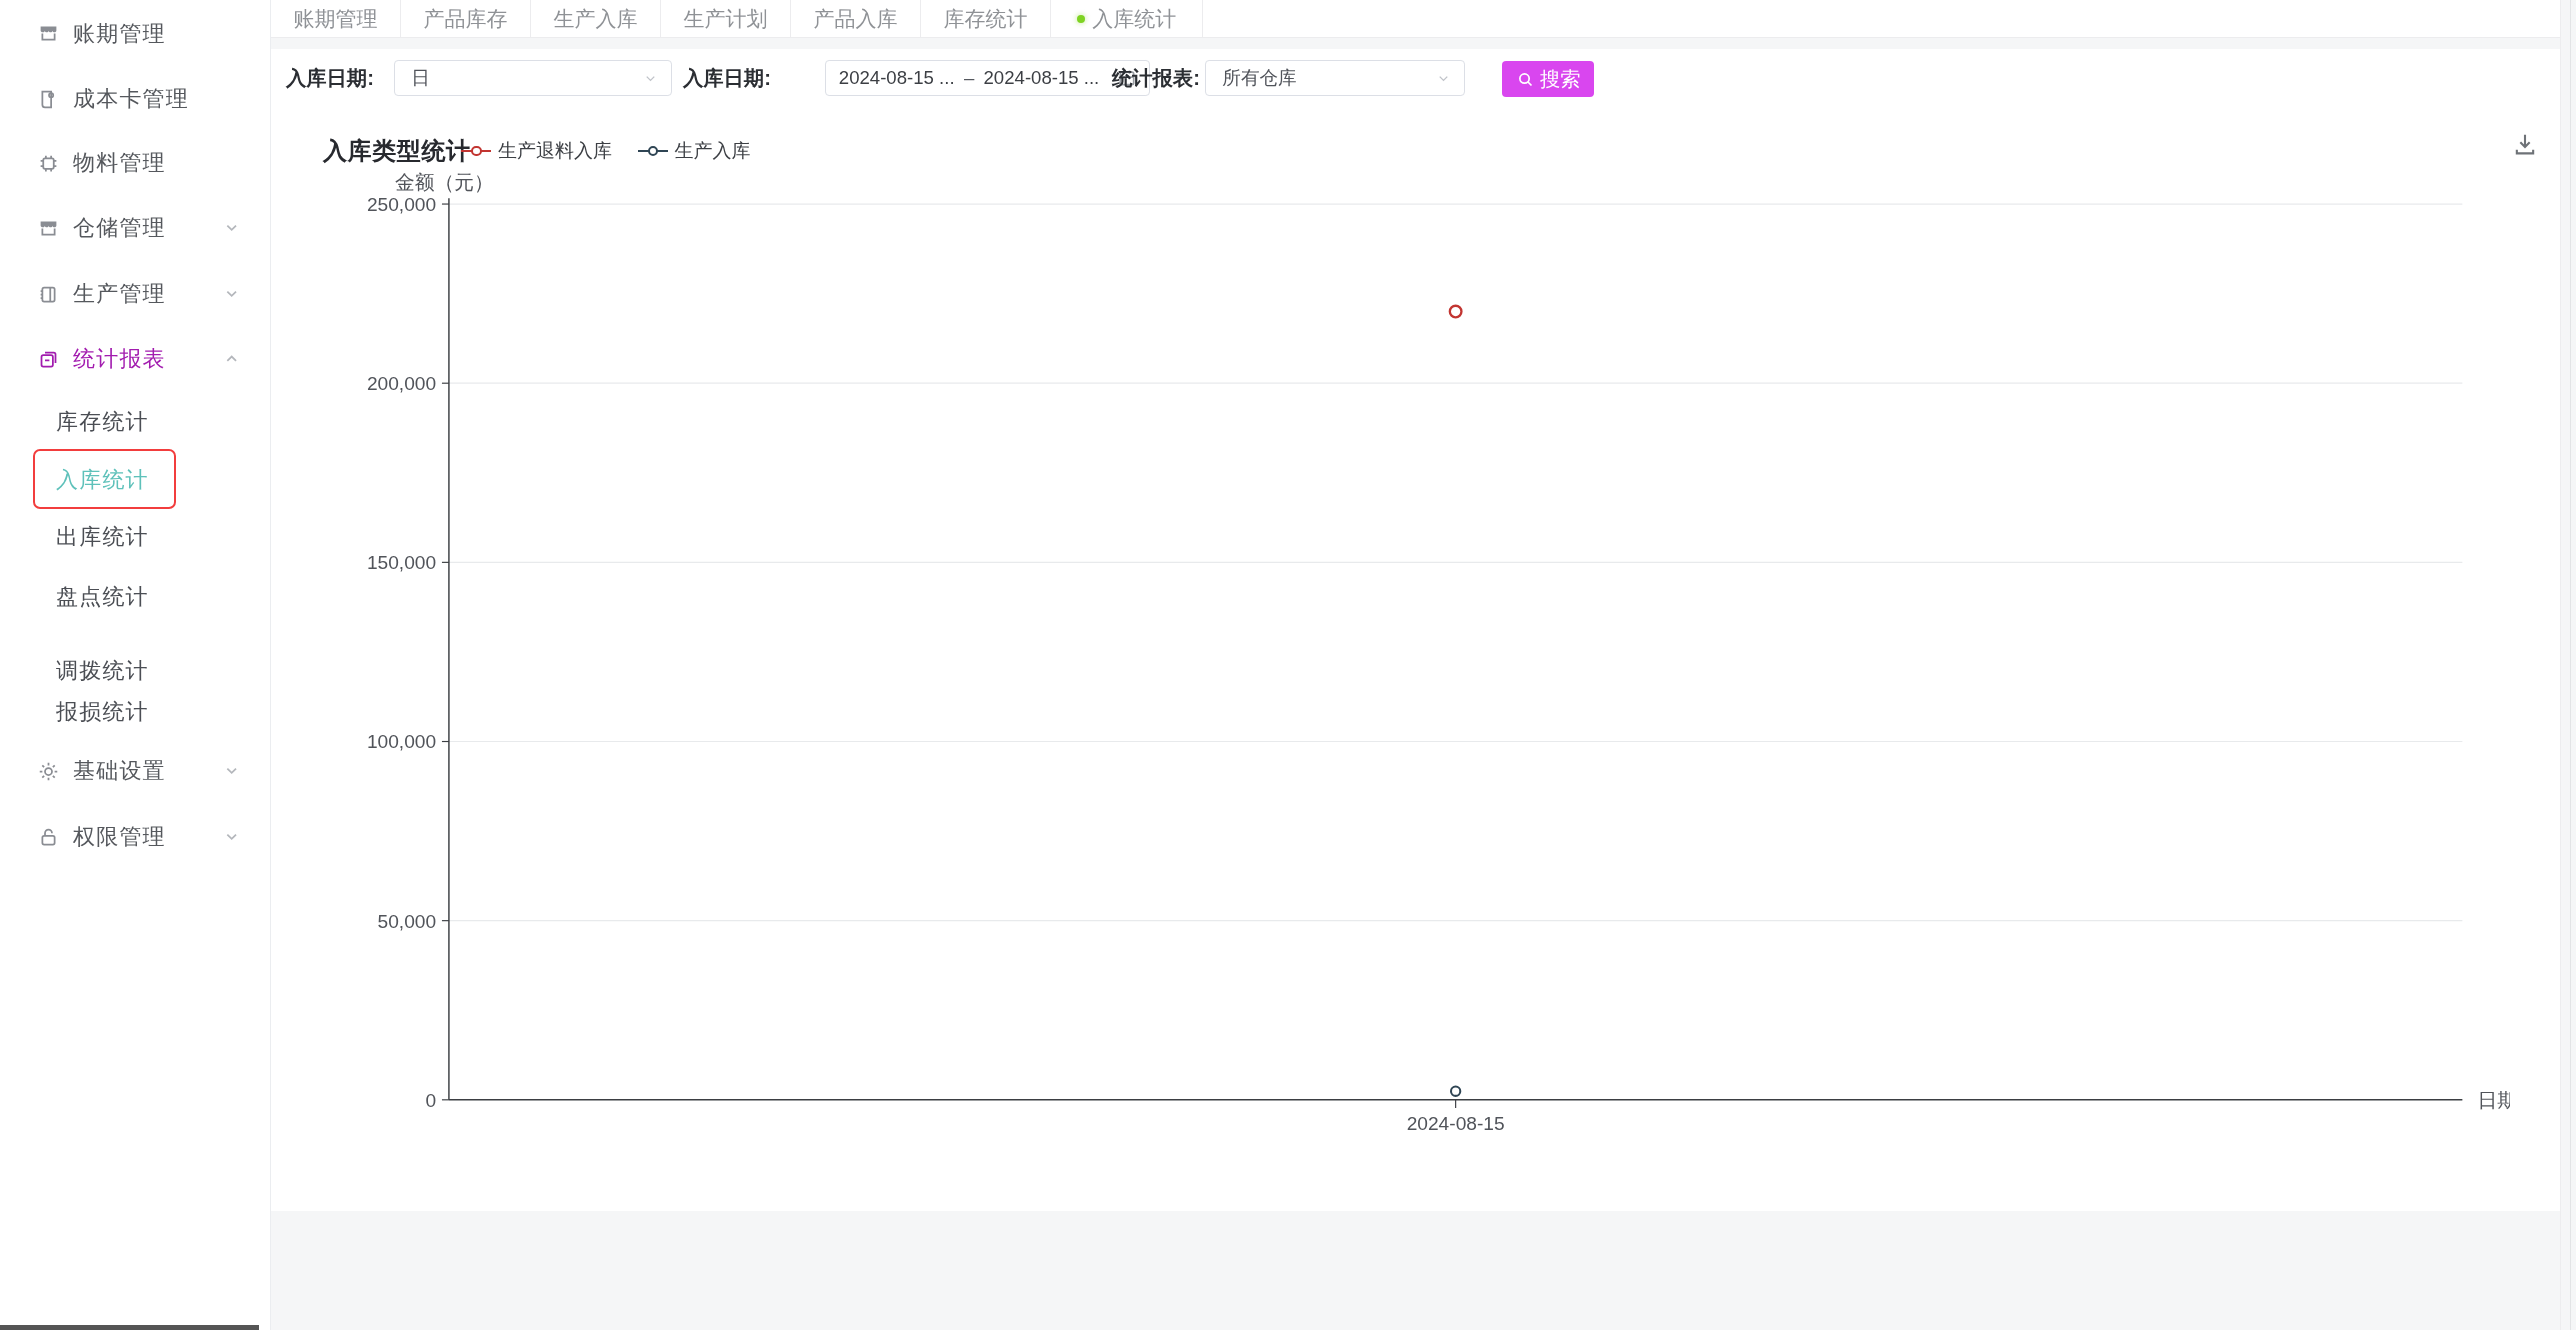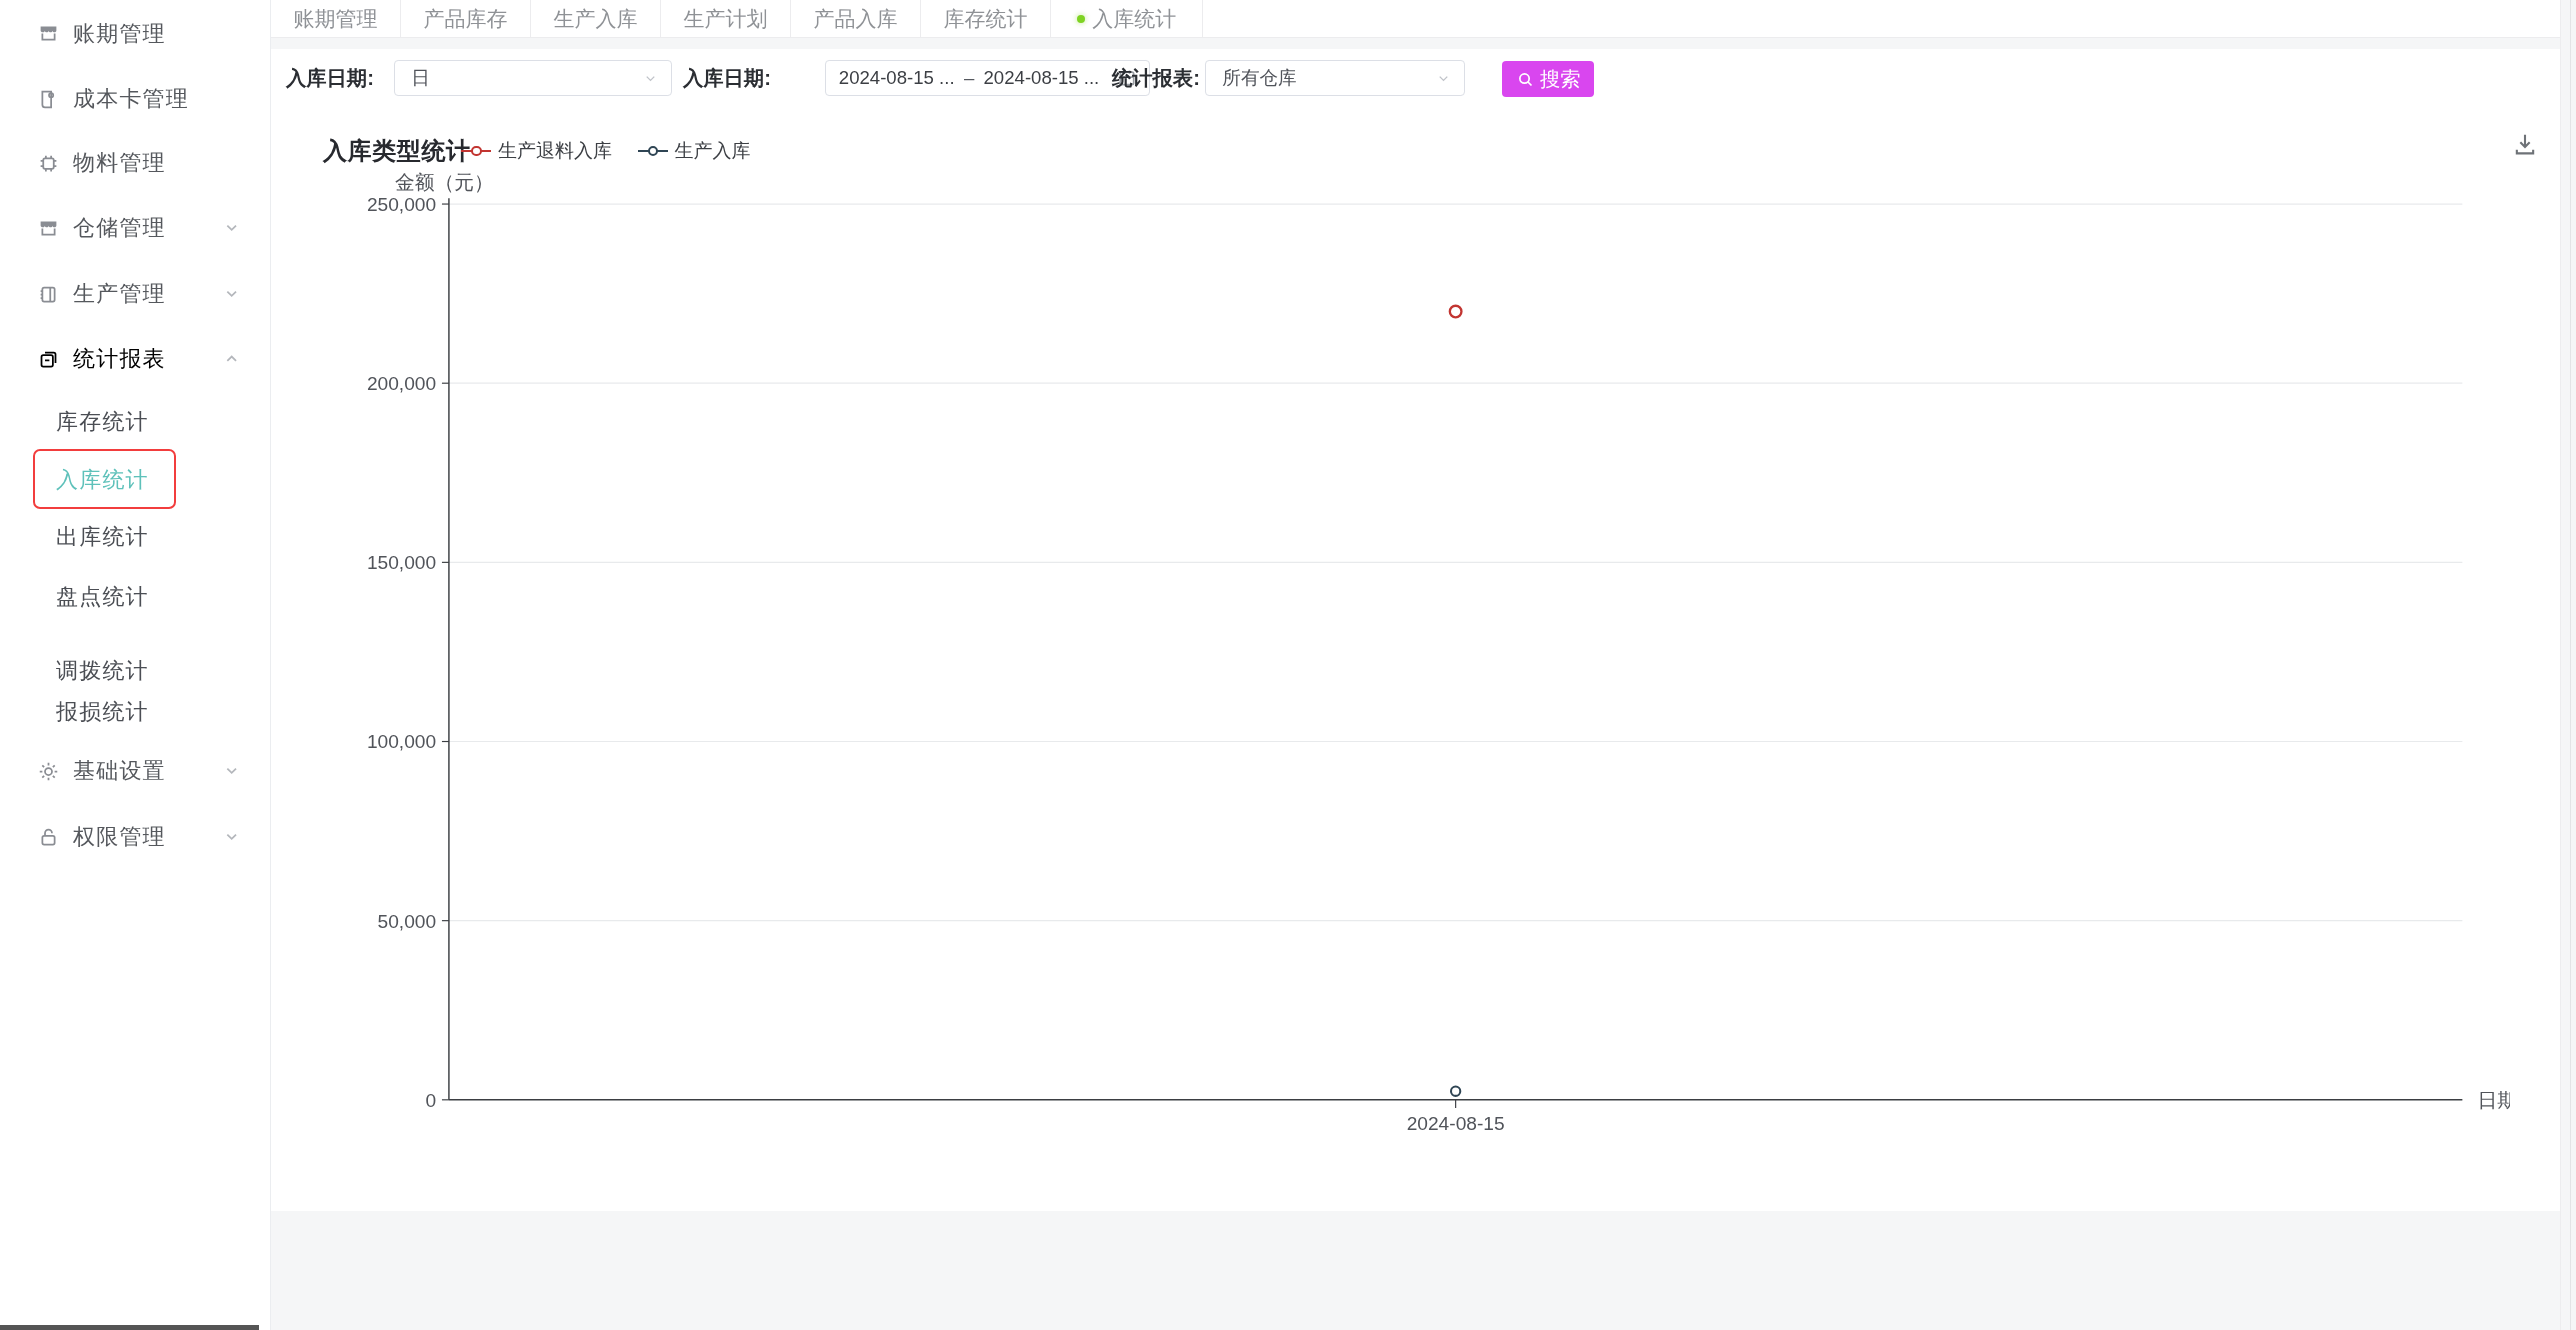--- a/index.html
+++ b/index.html
@@ -5,21 +5,21 @@
   html,body{margin:0;padding:0;}
   body{font-family:"Liberation Sans","DejaVu Sans",sans-serif;background:#f5f6f7;}
   #app{position:relative;width:2576px;height:1330px;overflow:hidden;background:#f5f6f7;}
 
   
   .sidebar{position:absolute;left:0;top:0;width:271px;height:1330px;background:#fff;border-right:0.6px solid #ebedf0;box-sizing:border-box;}
   .side-item{position:absolute;left:0;width:271px;height:58px;display:flex;align-items:center;cursor:pointer;}
   .side-item .ic{position:absolute;left:37px;width:22px;height:22px;display:flex;align-items:center;justify-content:center;color:#8a8d93;}
   .side-item .lbl{position:absolute;left:73px;font-size:22px;color:#55585d;letter-spacing:1.2px;white-space:nowrap;}
   .side-item .chev{position:absolute;left:223px;width:17.4px;height:17.4px;color:#b4b7bc;}
-  .side-item.teal .lbl,.side-item.teal .ic{color:#000000;}
+  .side-item.teal .lbl,.side-item.teal .ic{color:#a21caf;}
   .sub-item{position:absolute;left:0;width:271px;height:58px;display:flex;align-items:center;cursor:pointer;}
   .sub-item .lbl{position:absolute;left:56px;font-size:22px;color:#4b4e54;letter-spacing:1.2px;white-space:nowrap;}
   .sub-item.teal .lbl{color:#5ec1ba;}
   .hl-rect{position:absolute;left:33px;top:449px;width:143px;height:60px;border:2.9px solid #f23d3d;border-radius:7px;box-sizing:border-box;pointer-events:none;}
 
   
   .tabbar{position:absolute;left:271px;top:0;width:2305px;height:38px;background:#fff;border-bottom:0.6px solid #ececee;box-sizing:border-box;display:flex;}
   .tab{height:38px;width:130px;display:flex;align-items:center;justify-content:center;gap:7px;border-right:0.6px solid #ececee;box-sizing:border-box;font-size:21px;color:#8f9296;cursor:pointer;white-space:nowrap;}
   .tab.active{width:152px;}
   .tab .dot{width:8.7px;height:8.7px;border-radius:50%;background:#7ed321;box-shadow:0 0 4.6px 1.7px rgba(126,211,33,.25);}

